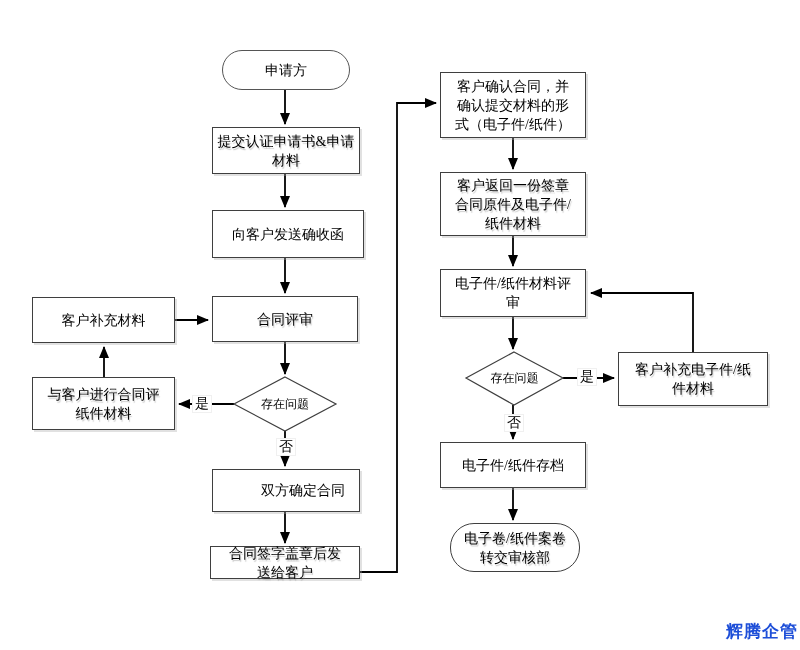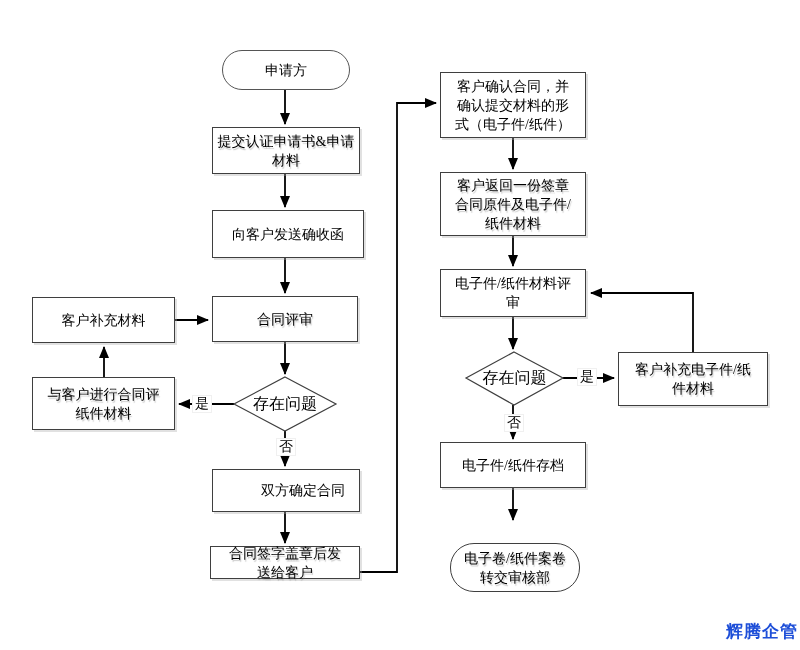--- a/index.html
+++ b/index.html
@@ -14,21 +14,21 @@
     text-align:center;background:#fff;border:1px solid #3f3f3f;
     font-size:14px;line-height:19px;white-space:pre-line;
     box-shadow:2px 2px 0 rgba(170,170,170,0.35);
     padding:1px 2px;
   }
   .ghost{text-shadow:1px 2px 1px rgba(110,110,110,0.35);}
   .stadium{border-radius:20px;box-shadow:none;border-color:#555;text-align:center;}
   .terminator{border-radius:24px;box-shadow:none;}
   .diamond-text{
     position:absolute;z-index:2;display:flex;align-items:center;justify-content:center;
-    font-size:16px;text-align:center;background:transparent;pointer-events:none;
+    font-size:12px;text-align:center;background:transparent;pointer-events:none;
   }
   .edge-label{
     position:absolute;z-index:3;background:#fff;font-size:14px;line-height:16px;
     padding:0 2px;border:0.5px solid rgba(0,0,0,0.06);
   }
   .watermark{
     position:absolute;z-index:4;font-size:17px;font-weight:bold;
     letter-spacing:1px;
   }
 </style>
@@ -100,21 +100,21 @@
   <div class="node" style="left:440px;top:269px;width:146px;height:48px;">电子件/纸件材料评
 审</div>
 
   <div class="diamond-text" style="left:466px;top:364px;width:97px;height:28px;">存在问题</div>
 
   <div class="node ghost" style="left:618px;top:352px;width:150px;height:54px;">客户补充电子件/纸
 件材料</div>
 
   <div class="node" style="left:440px;top:442px;width:146px;height:46px;">电子件/纸件存档</div>
 
-  <div class="node terminator ghost" style="left:450px;top:523px;width:130px;height:49px;margin-top:20px;">电子卷/纸件案卷
+  <div class="node terminator ghost" style="left:450px;top:523px;width:130px;height:49px;">电子卷/纸件案卷
 转交审核部</div>
 
   <div class="edge-label" style="left:192px;top:395px;">是</div>
   <div class="edge-label" style="left:276px;top:438px;">否</div>
   <div class="edge-label" style="left:577px;top:368px;">是</div>
   <div class="edge-label" style="left:504px;top:414px;">否</div>
 
   <div class="watermark" style="left: 726px; top: 620px; color: #1d4ed8;">辉腾企管</div>
 
 </div>

